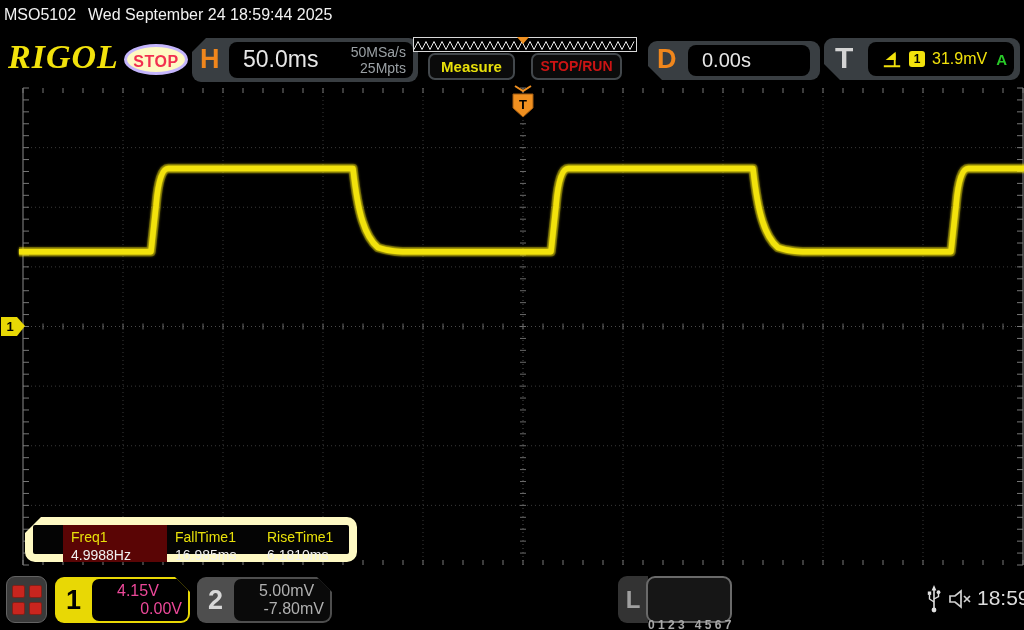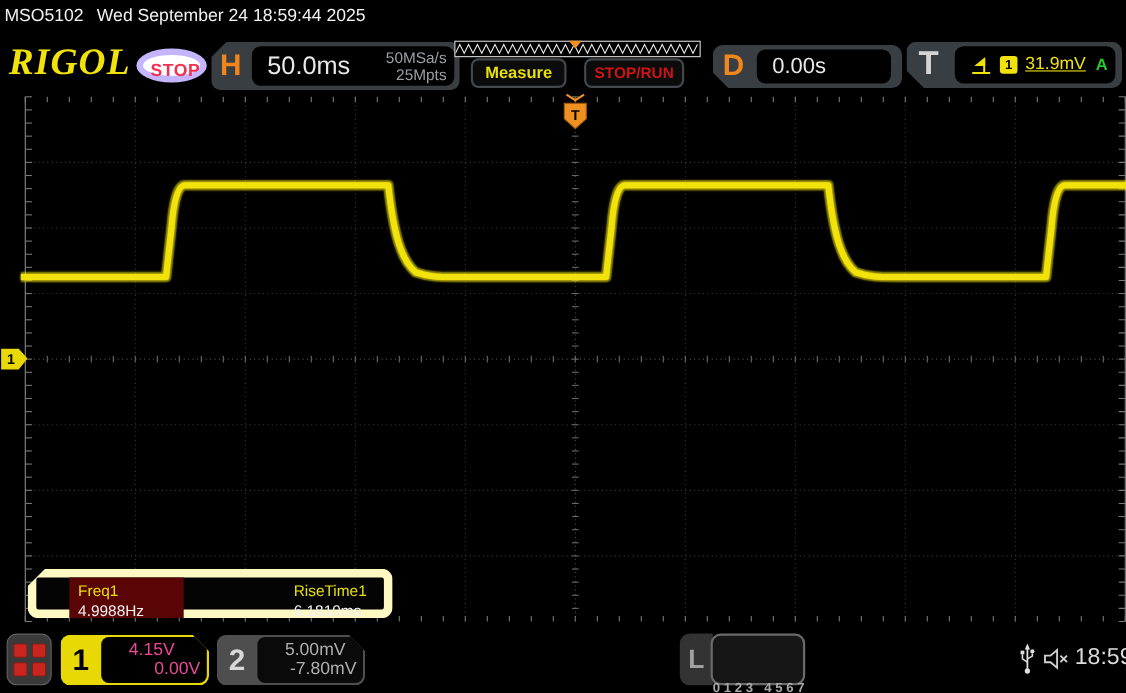--- a/index.html
+++ b/index.html
@@ -9,23 +9,23 @@
 
   
   #topbar { left:0; top:0; width:1024px; height:30px; color:#f2f2f2; }
   #topbar .model { left:4px; top:6px; font-size:16px; }
   #topbar .datetime { left:88px; top:6px; font-size:16px; }
 
   
   #logo { left:8px; top:38px; font-family:"Liberation Serif", serif;
           font-style:italic; font-weight:bold; font-size:34px; color:#f2e20c;
           letter-spacing:1px; }
-  #stop-badge { left:124px; top:44px; width:64px; height:31px; background:#ffffff;
-          border:6px solid #c4b5fd; border-radius:50%; color:#f23050;
-          font-weight:bold; font-size:16px; text-align:right; line-height:29px;
+  #stop-badge { left:124px; top:44px; width:64px; height:31px; background:#fef9c3;
+          border:3px solid #c4b5fd; border-radius:50%; color:#f23050;
+          font-weight:bold; font-size:16px; text-align:center; line-height:29px;
           letter-spacing:.5px; }
   .hgroup { background:#393e42; border-radius:9px; }
   #h-group { left:192px; top:38px; width:226px; height:44px;
           clip-path:polygon(14px 0,100% 0,100% 100%,0 100%,0 14px); }
   #h-letter { left:8px; top:6px; font-size:27px; font-weight:bold; color:#f0861c; }
   #h-inner { left:37px; top:4px; width:184px; height:36px; background:#000;
           border-radius:8px; }
   #h-timebase { left:14px; top:4px; font-size:23px; color:#e8e8e8; }
   #h-rates { right:7px; top:2px; text-align:right; color:#9aa0a4; font-size:14px;
           line-height:16px; }
@@ -45,21 +45,21 @@
   #d-value { left:14px; top:4px; font-size:20px; color:#e8e8e8; }
   #t-group { left:824px; top:38px; width:196px; height:42px;
           clip-path:polygon(0 0,100% 0,100% 100%,16px 100%,0 calc(100% - 16px)); }
   #t-letter { left:11px; top:3px; font-size:30px; font-weight:bold; color:#d4d4d4; }
   #t-inner { left:44px; top:4px; width:146px; height:34px; background:#000;
           border-radius:8px; display:flex; align-items:center; gap:7px;
           padding-left:14px; }
   #trig-badge { width:16px; height:16px; background:#f2e20c; border-radius:3px;
           color:#000; font-size:12px; font-weight:bold; text-align:center;
           line-height:16px; }
-  #trig-level { color:#f2e20c; font-size:16px;text-decoration:underline; }
+  #trig-level { color:#f2e20c; font-size:16px; }
   #trig-mode { color:#28c828; font-size:15px; font-weight:bold; margin-left:2px; }
 
   
   #scope { left:0; top:0; width:1024px; height:630px; }
 
   
   #meas-box { left:25px; top:517px; width:332px; height:45px; background:#040404;
           border:8px solid #fef9c3; border-radius:10px;
           clip-path:polygon(16px 0,100% 0,100% 100%,0 100%,0 16px); }
   #meas-red { left:30px; top:0; width:104px; height:41px; background:#5a0505; }
@@ -472,20 +472,24 @@
     <text x="10" y="331" font-size="13" font-weight="bold" fill="#000" text-anchor="middle" font-family="Liberation Sans, sans-serif">1</text>
   </g>
 </svg>
 
 <div id="meas-box" class="abs">
   <div id="meas-red" class="abs"></div>
   <div class="abs meas-col" style="left:34px;">
     <span class="meas-label">Freq1</span>
     <span class="meas-value">4.9988Hz</span>
   </div>
+  <div class="abs meas-col" style="left:138px;">
+    <span class="meas-label">FallTime1</span>
+    <span class="meas-value">16.985ms</span>
+  </div>
   <div class="abs meas-col" style="left:230px;">
     <span class="meas-label">RiseTime1</span>
     <span class="meas-value">6.1810ms</span>
   </div>
 </div>
 
 <div id="grid-btn" class="abs">
   <span class="red-sq"></span>
   <span class="red-sq"></span>
   <span class="red-sq"></span>

